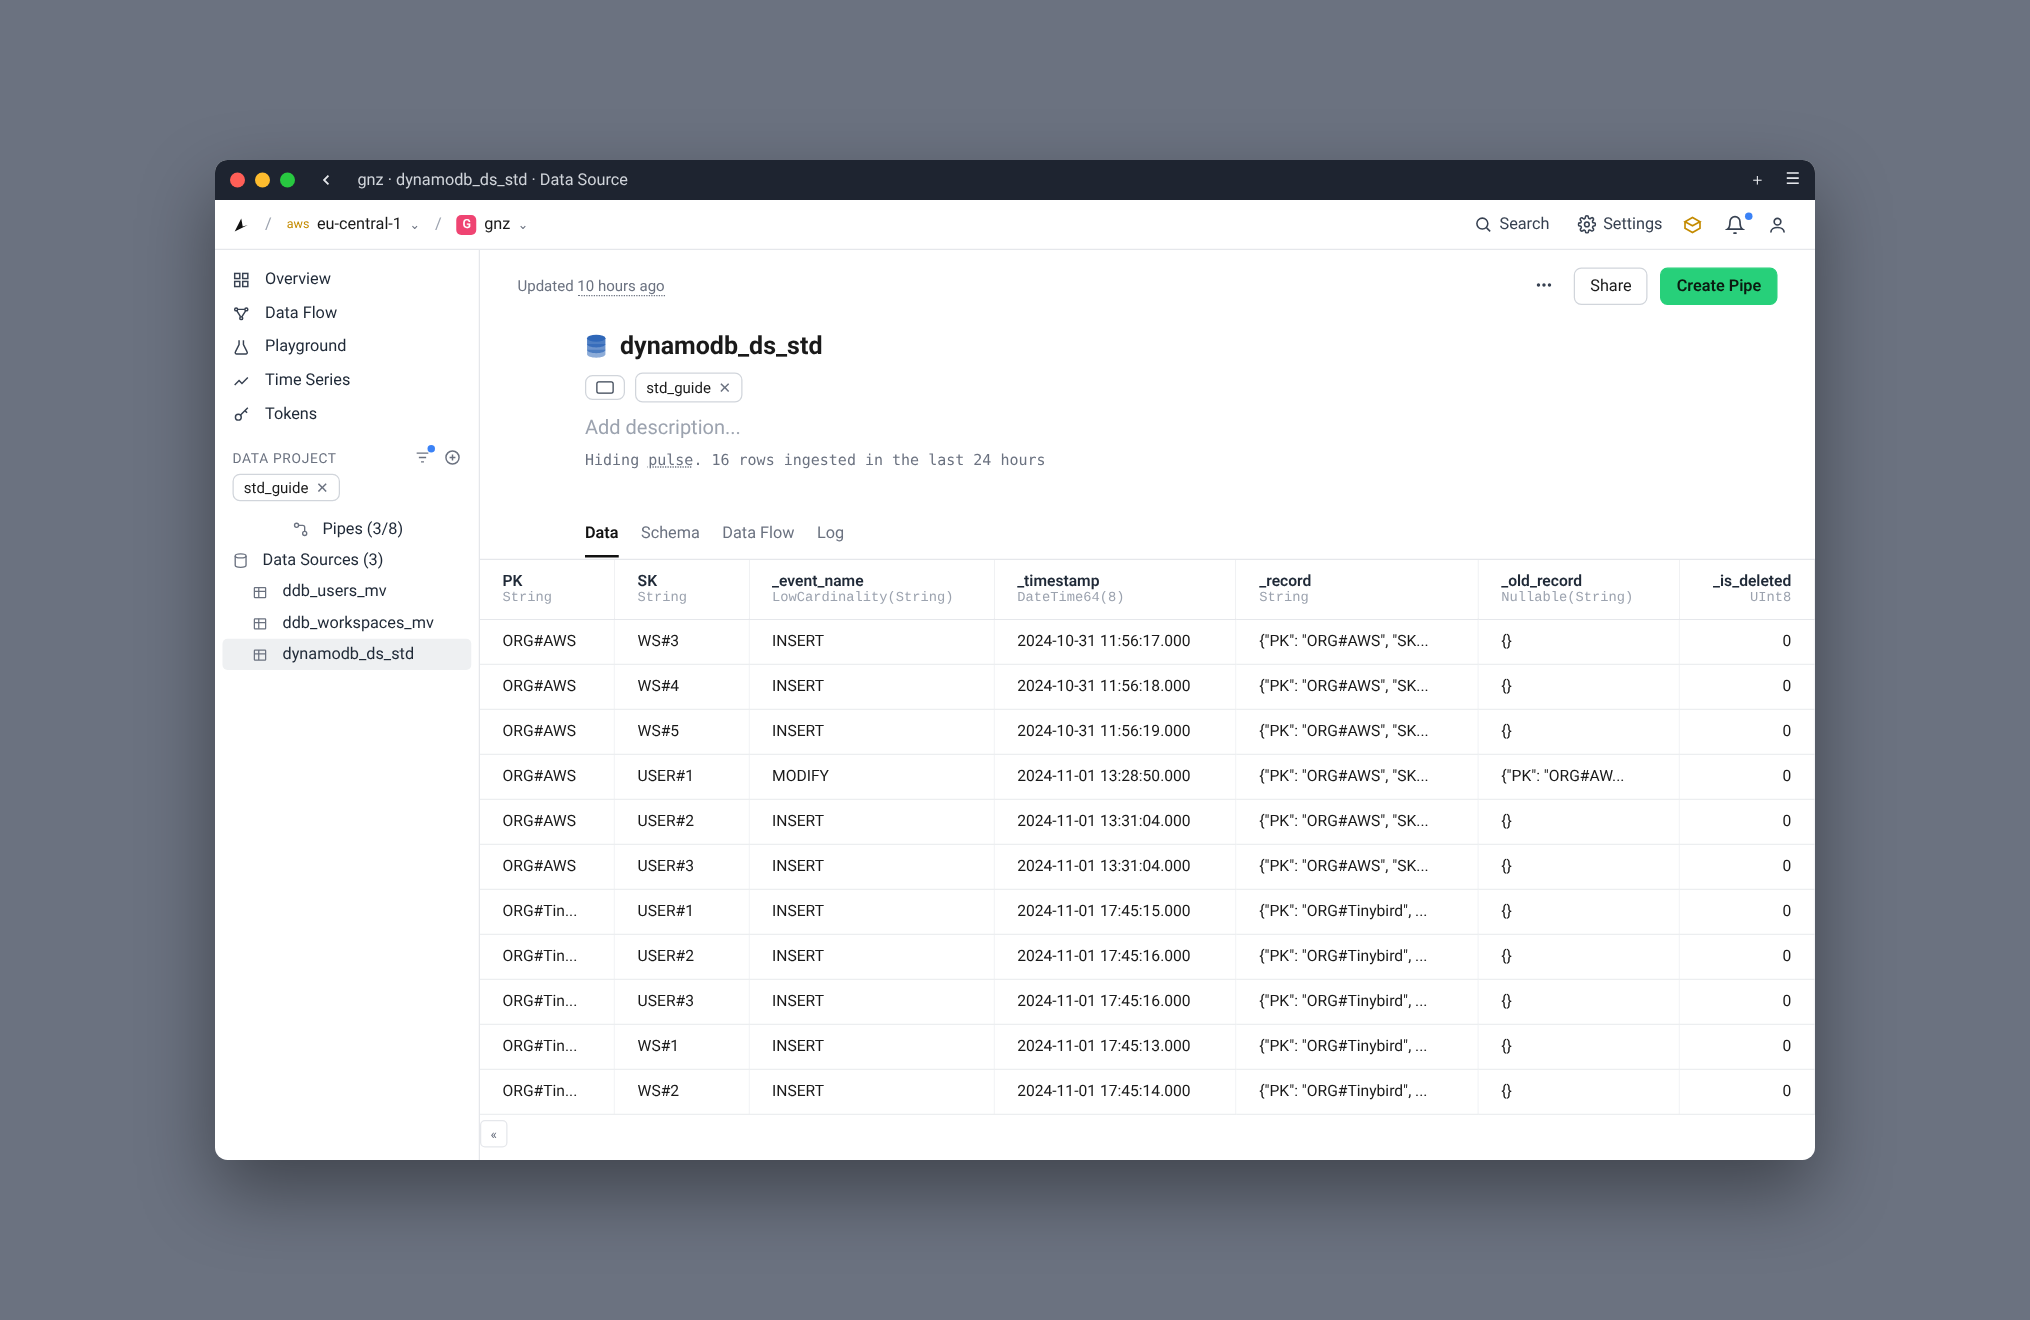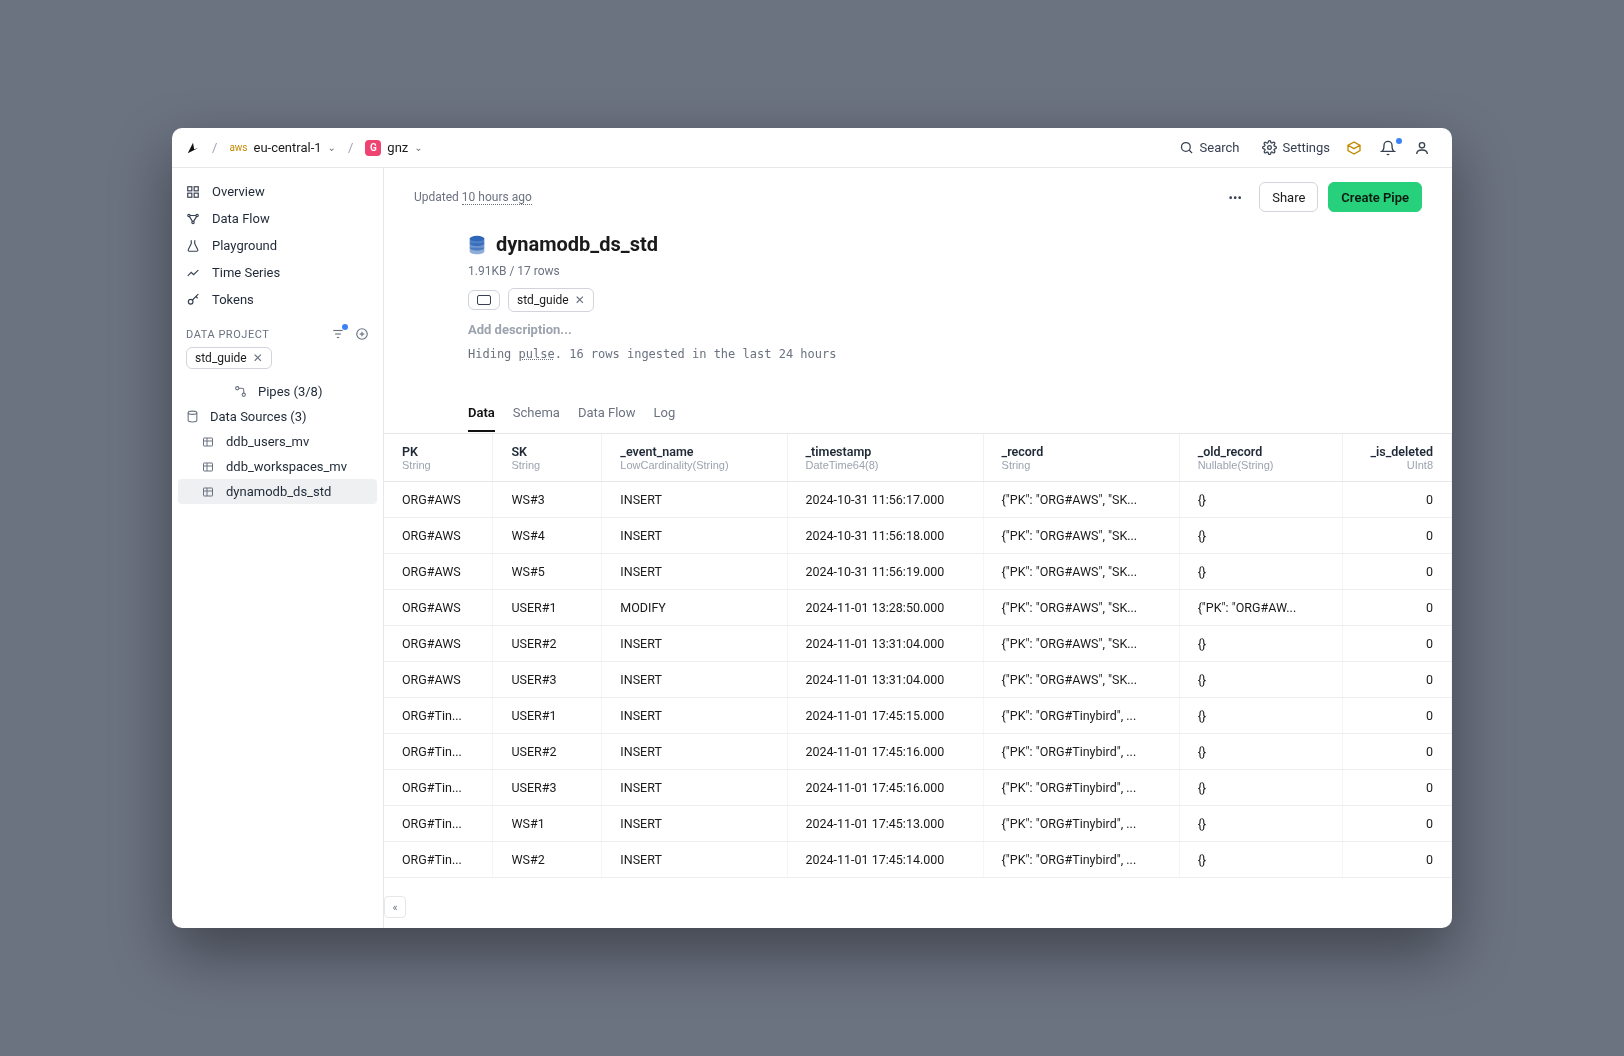--- a/index.html
+++ b/index.html
@@ -111,54 +111,71 @@
   .dots{ width:28px;height:28px;display:flex;align-items:center;justify-content:center;color:#374151;cursor:pointer;}
   .btn { height:30px; padding:0 12px; border:1px solid #d1d5db; border-radius:6px; background:#fff; display:flex; align-items:center; font-size:13px; cursor:pointer;}
   .btn.primary{ background:#27d07a; border-color:#27d07a; color:#0b1a10; font-weight:600;}
   .ds-head { display:flex; align-items:center; gap:10px; margin:20px 0 8px 52px;}
   .db-icon { width:20px;height:20px; color:#2f67b8;}
   .ds-title { font-size:20px; font-weight:700;}
   .meta { margin-left:54px; color:#6b7280; font-size:12px;}
   .chips { margin:10px 0 6px 54px; display:flex; gap:8px; align-items:center;}
   .chip { border:1px solid #d1d5db; border-radius:6px; padding:4px 8px; display:flex; align-items:center; gap:6px; font-size:12px;}
   .chip-sq{ width:14px;height:10px;border:1.5px solid #374151;border-radius:2px;}
-  .desc-ph { margin-left:54px; color:#9ca3af; font-size:13px; padding:4px 0;font-weight:bold;}
+  .desc-ph { margin-left:54px; color:#9ca3af; font-size:16px; padding:4px 0;}
   .hiding { margin:6px 0 0 54px; color:#6b7280; font-family: ui-monospace, Menlo, monospace; font-size:12px;}
   .hiding u{ text-decoration-style:dotted;}
   
   .tabs { display:flex; gap:18px; margin:24px 0 0 54px; border-bottom:1px solid transparent;}
   .tab { padding-bottom:10px; color:#6b7280; cursor:pointer; font-size:13px;margin-top:20px;}
   .tab.active{ color:#111; font-weight:600; border-bottom:2px solid #111;}
   
   .table-wrap { flex:1; overflow:auto; border-top:1px solid #e5e7eb;}
   table { border-collapse:collapse; width:100%; font-size:12.5px;}
   thead th {
     text-align:left; font-weight:600; color:#1f2937;
     padding:10px 18px 2px; border-bottom:1px solid #e5e7eb; border-right:1px solid #f0f1f3;
     background:#fff; position:sticky; top:0;
   }
-  thead th .coltype{ display:block; font-weight:400; color:#9ca3af; font-family:Liberation Sans, sans-serif; font-size:11px; padding-bottom:8px;}
+  thead th .coltype{ display:block; font-weight:400; color:#9ca3af; font-family:Liberation Mono, monospace; font-size:11px; padding-bottom:8px;}
   tbody td {
     padding:10px 18px; border-bottom:1px solid #eceef0; border-right:1px solid #f4f5f7;
     white-space:nowrap; overflow:hidden; text-overflow:ellipsis; max-width:180px;
   }
   tbody td.num{ text-align:right;}
   .collapse-handle{
     position:absolute; left:0; bottom:10px;
     width:22px;height:22px;border:1px solid #e5e7eb;border-radius:4px;
     display:flex;align-items:center;justify-content:center;
     background:#fff;color:#6b7280;cursor:pointer;font-size:11px;
   }
   svg{display:block;}
 </style>
 </head>
 <body>
 
 <div class="window">
 
+  <div class="titlebar">
+    <div class="traffic">
+      <span class="tr-red"></span>
+      <span class="tr-yellow"></span>
+      <span class="tr-green"></span>
+    </div>
+    <div class="back-btn">
+      <svg width="14" height="14" viewBox="0 0 24 24" fill="none" stroke="currentColor" stroke-width="2.5">
+          <polyline points="15 18 9 12 15 6"></polyline>
+        </svg>
+    </div>
+    <div class="title-path">gnz · dynamodb_ds_std · Data Source</div>
+    <div class="titlebar-right">
+      <span>＋</span>
+      <span>☰</span>
+    </div>
+  </div>
 
   <div class="header">
     <span>
       <svg width="14" height="14" viewBox="0 0 24 24" fill="#111">
           <path d="M3 21 L12 3 L14 14 L21 12 Z"></path>
         </svg>
     </span>
     <span class="crumb-sep">/</span>
     <div class="crumb">
       <span class="aws-badge">aws</span>
@@ -355,23 +372,20 @@
           <span class="db-icon">
             <svg width="22" height="22" viewBox="0 0 24 24" fill="#2f67b8">
                 <ellipse cx="12" cy="5" rx="8" ry="3"></ellipse>
                 <path d="M4 5v5c0 1.7 3.6 3 8 3s8-1.3 8-3V5" opacity="0.85"></path>
                 <path d="M4 10v5c0 1.7 3.6 3 8 3s8-1.3 8-3v-5" opacity="0.7"></path>
                 <path d="M4 15v4c0 1.7 3.6 3 8 3s8-1.3 8-3v-4" opacity="0.55"></path>
               </svg>
           </span>
           <span class="ds-title">dynamodb_ds_std</span>
         </div>
-        <div class="meta">
-          <span>1.91KB</span> / <span>17 rows</span>
-        </div>
         <div class="chips">
           <div class="chip">
               <span class="chip-sq"></span>
             </div>
           <div class="chip">
             <span>std_guide</span>
             <span style="color:#6b7280;">✕</span>
           </div>
         </div>
         <div class="desc-ph">Add description...</div>

